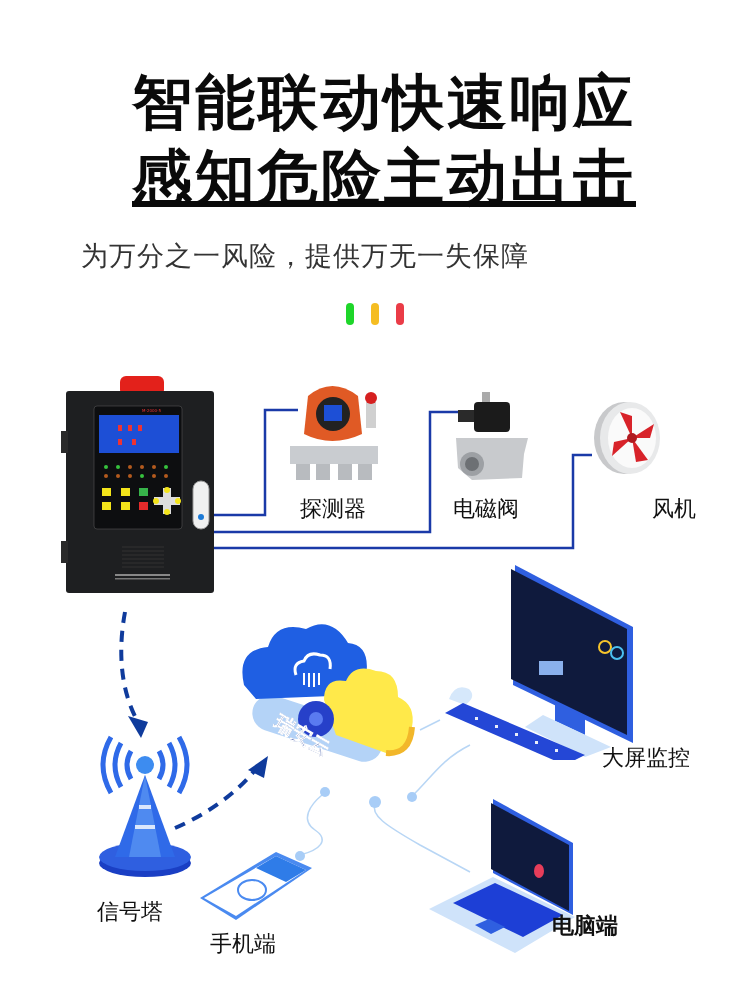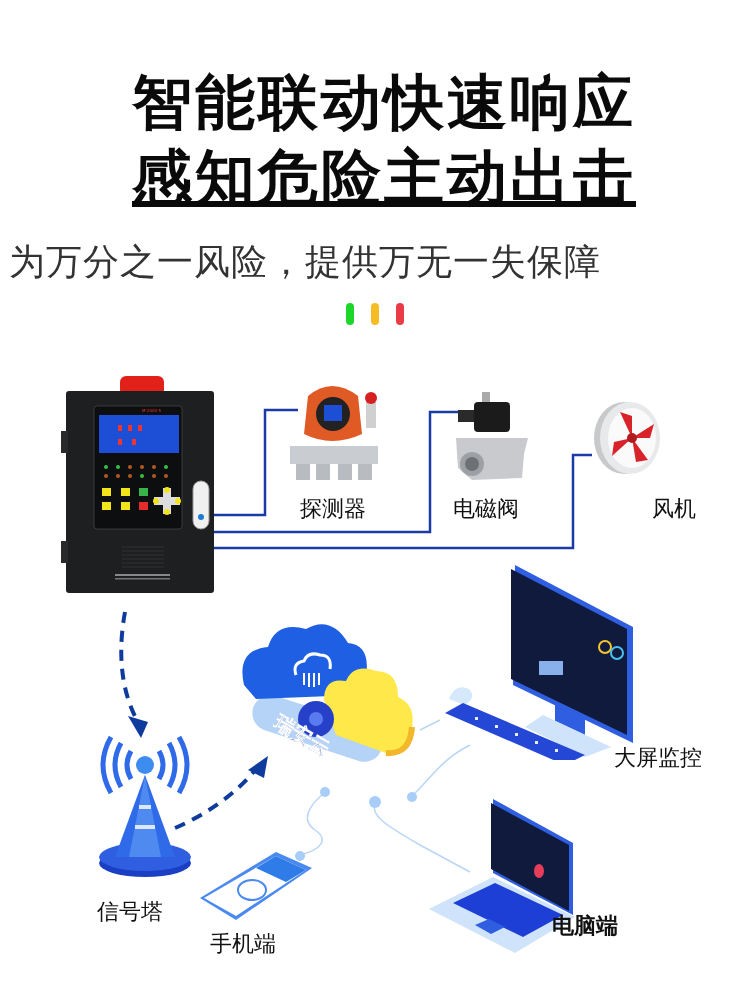--- a/index.html
+++ b/index.html
@@ -1,21 +1,21 @@
 <!DOCTYPE html>
 <html><head>
 <meta charset="utf-8">
 <style>
   html, body { margin: 0; padding: 0; background: #ffffff; }
   body { width: 750px; height: 1007px; position: relative; overflow: hidden;
          font-family: "DejaVu Sans", "Liberation Sans", sans-serif; color: #111; }
   .abs { position: absolute; }
   .headline { left: 0; width: 750px; text-align: center; font-weight: 900;
               font-size: 60px; letter-spacing: 3px; color: #0a0a0a; line-height: 1; margin-left: 9px; }
-  .sub { left: 0; width: 610px; text-align: center; top: 238px; font-size: 36px;
+  .sub { left: 0; width: 610px; text-align: center; top: 238px; font-size: 27px;
          color: #333; letter-spacing: 1px; }
   .dots { top: 303px; left: 346px; display: flex; gap: 17px; }
   .dot { width: 8px; height: 22px; border-radius: 4px; }
   .label { font-size: 22px; color: #111; white-space: nowrap; }
   svg { display: block; }
 </style>
 </head>
 <body>
 
 <div class="abs headline" style="top:72px;">智能联动快速响应</div>
@@ -207,21 +207,21 @@
     <path d="M28,148 L150,200 L130,210 L10,158 Z" fill="#2447d6" transform="translate(0,-10)"></path>
     <g fill="#ffffff" opacity="0.9">
       <rect x="40" y="152" width="3" height="3"></rect>
         <rect x="60" y="160" width="3" height="3"></rect>
         <rect x="80" y="168" width="3" height="3"></rect>
         <rect x="100" y="176" width="3" height="3"></rect>
         <rect x="120" y="184" width="3" height="3"></rect>
     </g>
   </svg>
 </div>
-<div class="abs label" style="left:602px;top:743px;margin-left:12px;">大屏监控</div>
+<div class="abs label" style="left:602px;top:743px;">大屏监控</div>
 
 <div class="abs" style="left:196px;top:848px;width:120px;height:80px;">
   <svg width="120" height="80">
     <path d="M4,50 L80,4 L116,20 L40,72 Z" fill="#4a8af0"></path>
     <path d="M8,50 L80,8 L110,22 L40,68 Z" fill="#ffffff"></path>
     <path d="M60,20 L80,8 L110,22 L90,34 Z" fill="#2f7ce8"></path>
     <ellipse cx="56" cy="42" rx="14" ry="10" fill="none" stroke="#4a8af0" stroke-width="2"></ellipse>
   </svg>
 </div>
 <div class="abs label" style="left:210px;top:929px;">手机端</div>

